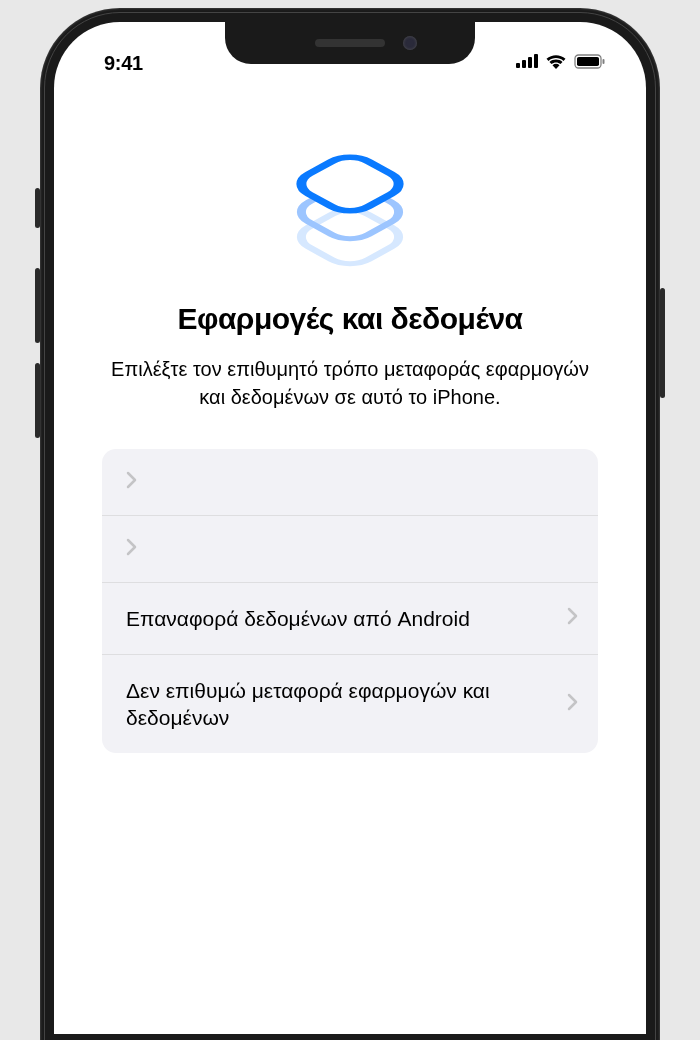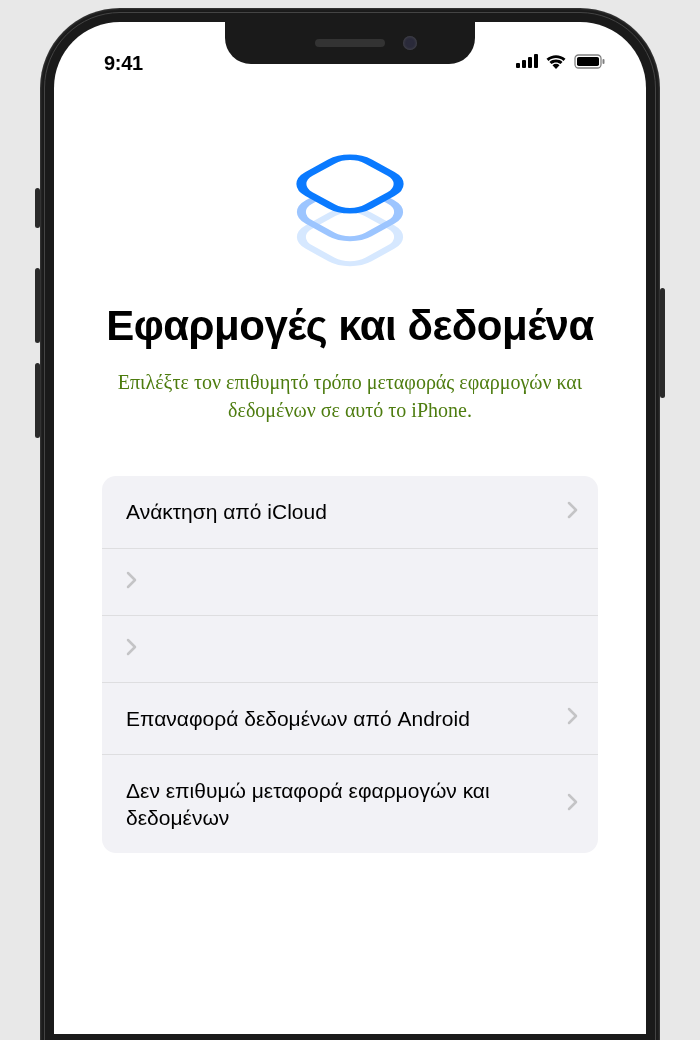--- a/index.html
+++ b/index.html
@@ -115,34 +115,33 @@
     }
     .hero-icon {
       margin: 0 auto 30px;
       width: 130px;
       height: 130px;
       display: flex;
       justify-content: center;
       align-items: center;
     }
     .title {
-      font-size: 42px;
+      font-size: 30px;
       font-weight: 700;
       line-height: 1.15;
       letter-spacing: -0.5px;
       margin-bottom: 18px;
       color: #000;
     }
     .subtitle {
       font-size: 20px;
       line-height: 1.4;
-      color: #4d7c0f;
-      margin-bottom: 52px;
+      color: #000000;
+      margin-bottom: 38px;
       padding: 0 8px;
-      font-family: Liberation Serif, serif;
     }
     .options-card {
       background: #f2f2f6;
       border-radius: 14px;
       text-align: left;
       overflow: hidden;
     }
     .option-row {
       display: flex;
       align-items: center;
@@ -222,28 +221,20 @@
               <rect x="-42" y="-42" width="84" height="84" rx="26" transform="rotate(45)" fill="#fff" stroke="#0a7aff" stroke-width="10"></rect>
             </g>
           </svg>
         </div>
 
         <h1 class="title">Εφαρμογές και δεδομένα</h1>
         <p class="subtitle">Επιλέξτε τον επιθυμητό τρόπο μεταφοράς εφαρμογών και δεδομένων σε αυτό το iPhone.</p>
 
         <div class="options-card">
           <div class="option-row">
-            <span class="option-label">Ανάκτηση από iCloud</span>
-            <span class="chevron">
-              <svg width="11" height="18" viewBox="0 0 11 18">
-                  <path d="M2 2 L9 9 L2 16" stroke="#c4c4c6" stroke-width="2.5" fill="none" stroke-linecap="round" stroke-linejoin="round"></path>
-                </svg>
-            </span>
-          </div>
-          <div class="option-row">
             <span class="chevron">
               <svg width="11" height="18" viewBox="0 0 11 18">
                   <path d="M2 2 L9 9 L2 16" stroke="#c4c4c6" stroke-width="2.5" fill="none" stroke-linecap="round" stroke-linejoin="round"></path>
                 </svg>
             </span>
           </div>
           <div class="option-row">
             <span class="chevron">
               <svg width="11" height="18" viewBox="0 0 11 18">
                   <path d="M2 2 L9 9 L2 16" stroke="#c4c4c6" stroke-width="2.5" fill="none" stroke-linecap="round" stroke-linejoin="round"></path>

